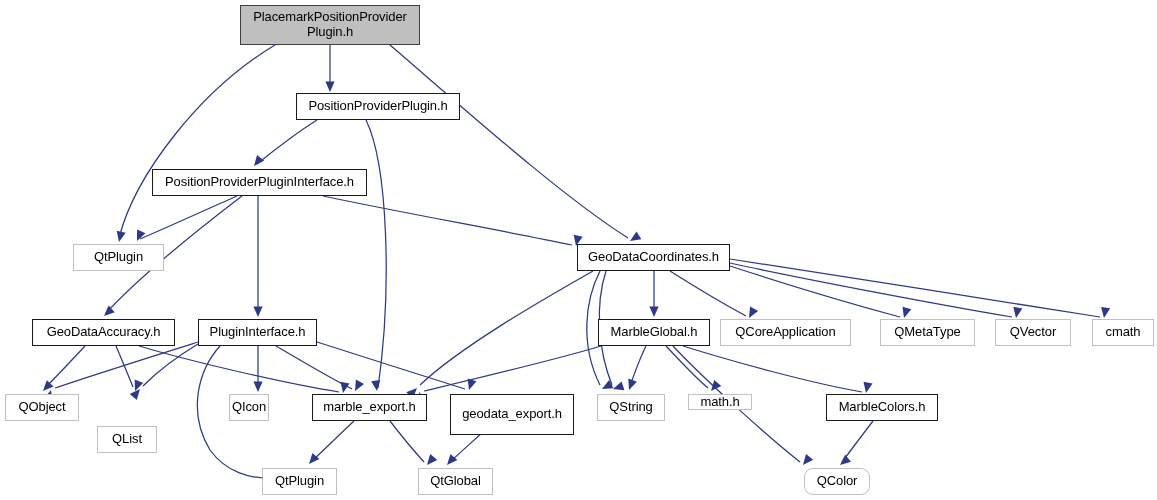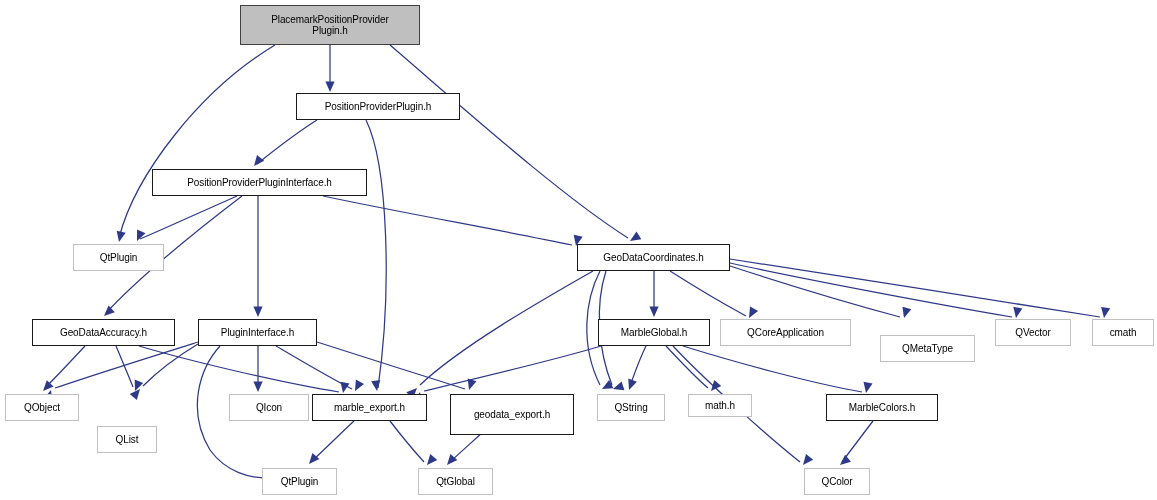--- a/index.html
+++ b/index.html
@@ -24,21 +24,21 @@
     height: 500px;
     pointer-events: none;
   }
   .node {
     position: absolute;
     box-sizing: border-box;
     display: flex;
     align-items: center;
     justify-content: center;
     text-align: center;
-    font-size: 10px;
+    font-size: 13px;
     line-height: 1.15;
     color: #000000;
     background: #ffffff;
     border: 1px solid #c0c0c0;
     white-space: nowrap;
     letter-spacing: -0.1px;
     z-index: 2;
   }
   .node.strong {
     border: 1.6px solid #1a1a1a;
@@ -220,56 +220,56 @@
       </div>
       <div class="node strong" style="left: 198px; top: 319px; width: 119px; height: 27px;">
         <span class="node-label">PluginInterface.h</span>
       </div>
       <div class="node strong" style="left: 598px; top: 319px; width: 112px; height: 27px;">
         <span class="node-label">MarbleGlobal.h</span>
       </div>
       <div class="node weak" style="left: 720px; top: 319px; width: 131px; height: 27px;">
         <span class="node-label">QCoreApplication</span>
       </div>
-      <div class="node weak" style="left: 880px; top: 319px; width: 95px; height: 27px; margin-top: 16px;">
+      <div class="node weak" style="left: 880px; top: 319px; width: 95px; height: 27px;">
         <span class="node-label">QMetaType</span>
       </div>
       <div class="node weak" style="left: 995px; top: 319px; width: 76px; height: 27px;">
         <span class="node-label">QVector</span>
       </div>
       <div class="node weak" style="left: 1092px; top: 319px; width: 62px; height: 27px;">
         <span class="node-label">cmath</span>
       </div>
       <div class="node weak" style="left: 5px; top: 394px; width: 74px; height: 27px;">
         <span class="node-label">QObject</span>
       </div>
       <div class="node weak" style="left: 97px; top: 394px; width: 60px; height: 27px; margin-top: 32px;">
         <span class="node-label">QList</span>
       </div>
-      <div class="node weak" style="left: 229px; top: 394px; width: 80px; height: 27px;">
+      <div class="node weak" style="left: 229px; top: 394px; width: 40px; height: 27px;">
         <span class="node-label">QIcon</span>
       </div>
       <div class="node strong" style="left: 312px; top: 394px; width: 115px; height: 27px;">
         <span class="node-label">marble_export.h</span>
       </div>
       <div class="node strong" style="left: 450px; top: 394px; width: 124px; height: 41px;">
         <span class="node-label">geodata_export.h</span>
       </div>
       <div class="node weak" style="left: 597px; top: 394px; width: 68px; height: 27px;">
         <span class="node-label">QString</span>
       </div>
-      <div class="node weak" style="left: 688px; top: 394px; width: 64px; height: 23px;">
+      <div class="node weak" style="left: 688px; top: 394px; width: 64px; height: 16px;">
         <span class="node-label">math.h</span>
       </div>
       <div class="node strong" style="left: 826px; top: 394px; width: 112px; height: 27px;">
         <span class="node-label">MarbleColors.h</span>
       </div>
       <div class="node weak" style="left: 262px; top: 468px; width: 75px; height: 27px; text-align: right;">
         <span class="node-label">QtPlugin</span>
       </div>
       <div class="node weak" style="left: 400px; top: 468px; width: 75px; height: 27px; margin-left: 18px;">
         <span class="node-label">QtGlobal</span>
       </div>
-      <div class="node weak" style="left: 804px; top: 468px; width: 66px; height: 27px;">
+      <div class="node weak" style="left: 804px; top: 468px; width: 66px; height: 27px; border-radius: 9px;">
         <span class="node-label">QColor</span>
       </div>
     </div>
 </div>
 
 </body></html>

